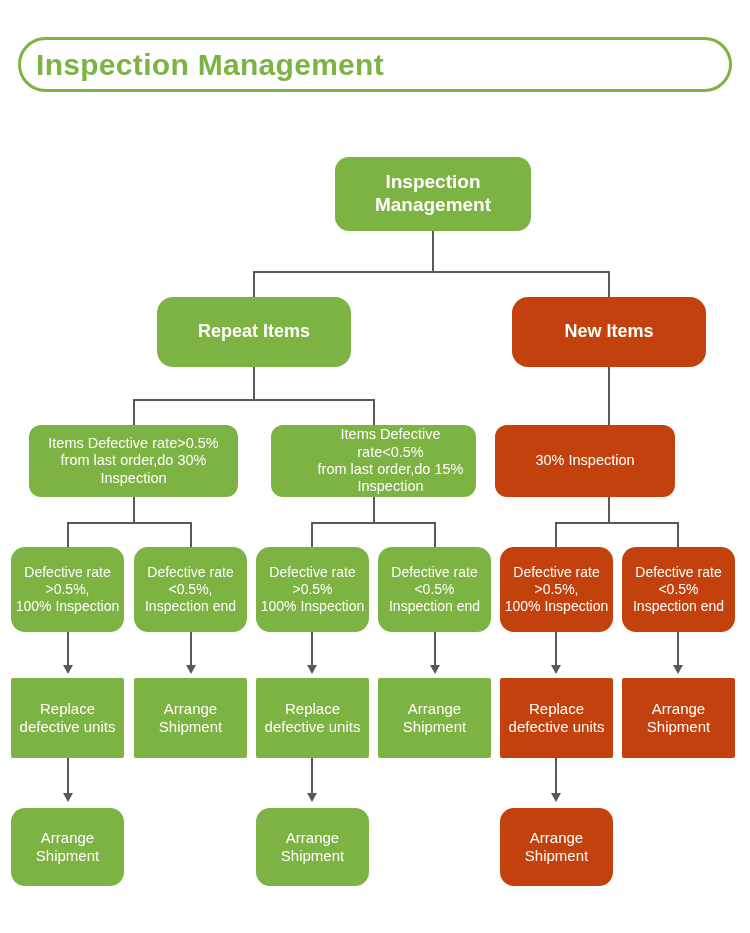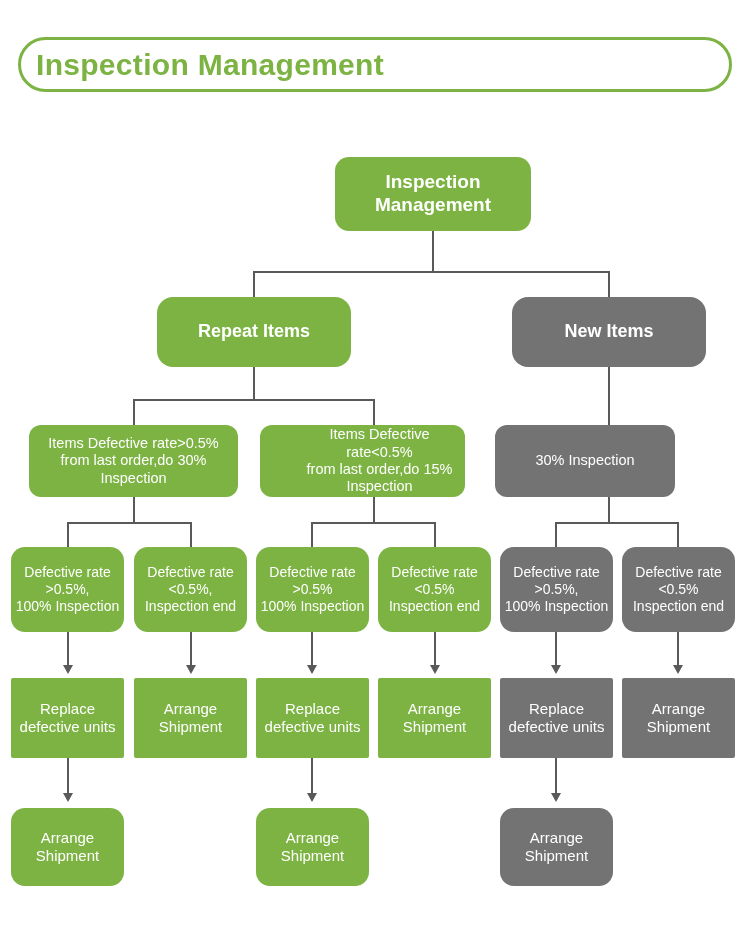--- a/index.html
+++ b/index.html
@@ -48,21 +48,21 @@
     align-items: center;
     justify-content: center;
     text-align: center;
     color: #ffffff;
     border-radius: 12px;
     padding: 2px 4px;
     line-height: 1.20;
     white-space: pre-line;
   }
   .node.green { background: #7CB342; }
-  .node.gray  { background: #737373; }
+  .node.gray  { background: #c2410c; }
 
   .node.root {
     font-size: 19px;
     font-weight: bold;
     border-radius: 14px;
   }
   .node.level2 {
     font-size: 18px;
     font-weight: bold;
     border-radius: 16px;
@@ -118,21 +118,21 @@
   <div class="vline" style="left:253px; top:367px; height:33px;"></div>
   <div class="hline" style="left:134px; top:399px; width:240px;"></div>
   <div class="vline" style="left:133px; top:399px; height:27px;"></div>
   <div class="vline" style="left:373px; top:399px; height:27px;"></div>
 
   <div class="vline" style="left:608px; top:367px; height:59px;"></div>
 
   <div class="node green level3" style="left:29px; top:425px; width:209px; height:72px;">Items Defective rate&gt;0.5%
 from last order,do 30%
 Inspection</div>
-  <div class="node green level3" style="left:260px; top:425px; width:205px; height:72px;padding-left:38px;">Items Defective rate&lt;0.5%
+  <div class="node green level3" style="left:271px; top:425px; width:205px; height:72px;padding-left:38px;">Items Defective rate&lt;0.5%
 from last order,do 15%
 Inspection</div>
   <div class="node gray level3" style="left:495px; top:425px; width:180px; height:72px;">30% Inspection</div>
 
   <div class="vline" style="left:133px; top:497px; height:26px;"></div>
   <div class="hline" style="left:68px; top:522px; width:124px;"></div>
   <div class="vline" style="left:67px; top:522px; height:25px;"></div>
   <div class="vline" style="left:190px; top:522px; height:25px;"></div>
 
   <div class="vline" style="left:373px; top:497px; height:26px;"></div>

